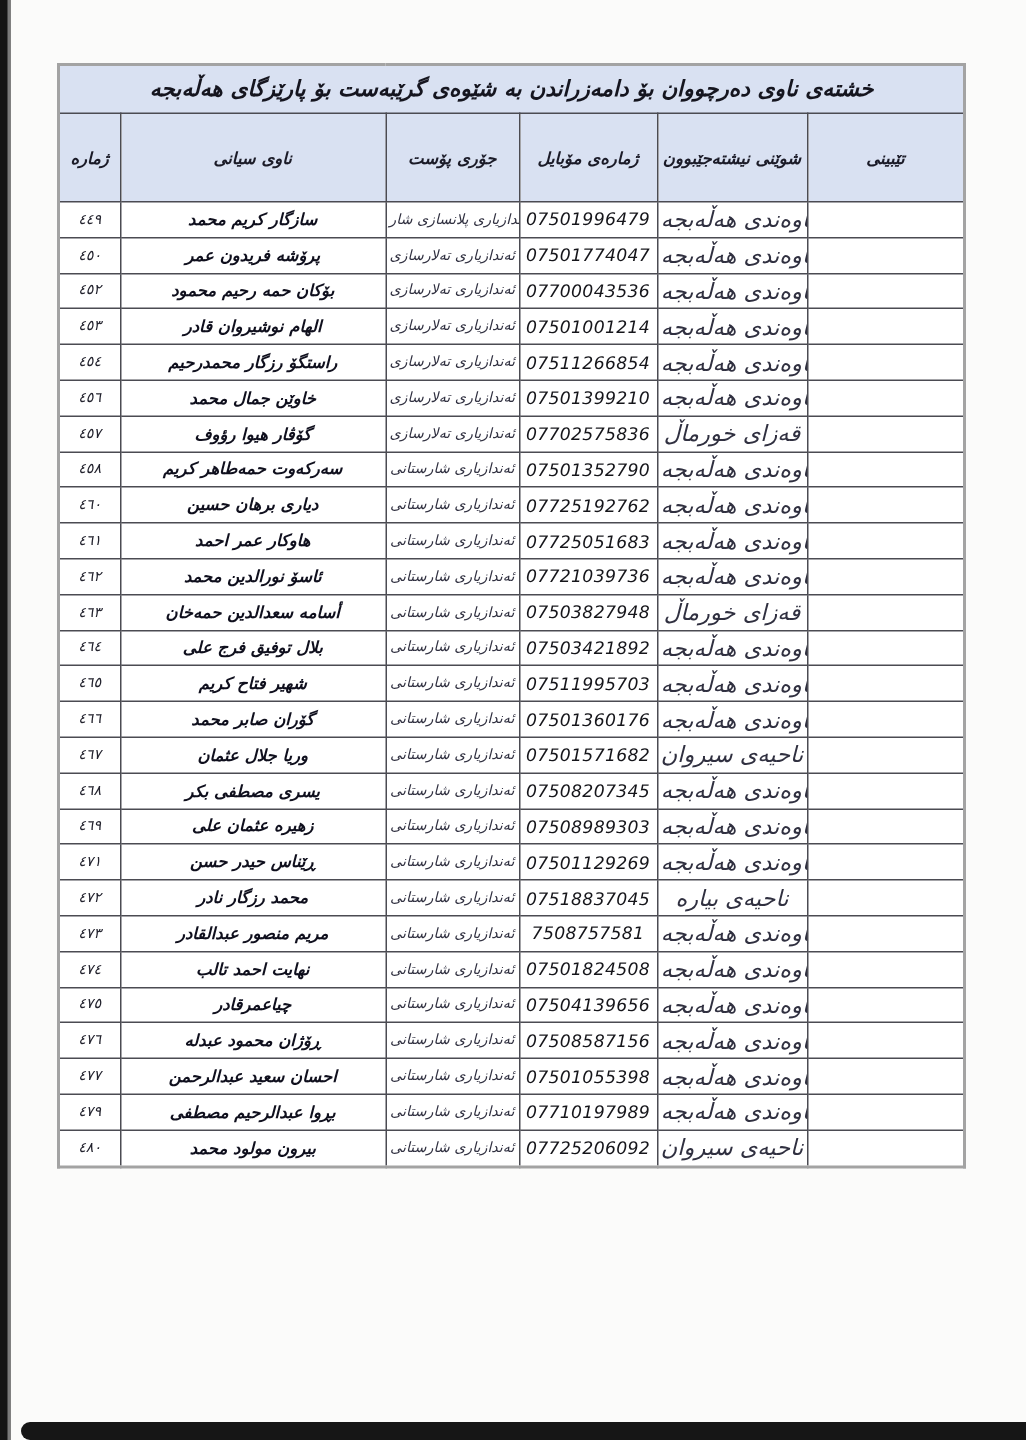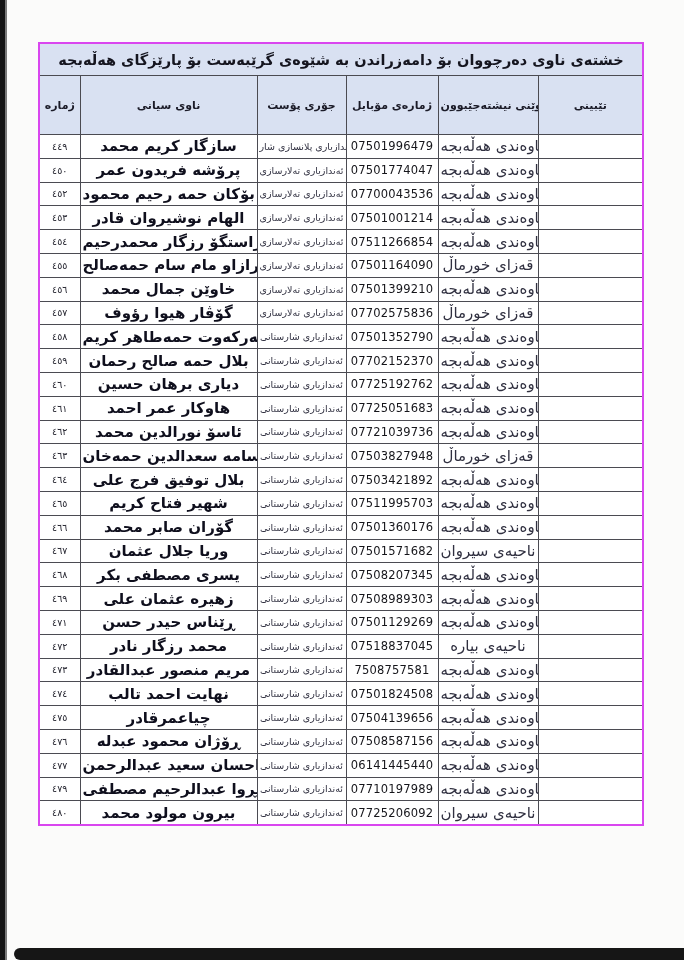--- a/index.html
+++ b/index.html
@@ -12,35 +12,36 @@
     position:absolute;left:0;top:0;width:5px;height:960px;
     background:#141414;border-right:2px solid #7a7a7a;
   }
   .scan-edge-bottom{
     position:absolute;left:14px;right:0;bottom:0;height:12px;
     background:#161616;border-radius:7px 0 0 7px;
   }
   table.sheet{
     position:absolute;left:38px;top:42px;width:604px;
     border-collapse:collapse;table-layout:fixed;
-    border:2px solid #d946ef;
+    border:2px solid #a3a3a3;
     background:#ffffff;
+    font-style:italic;
   }
   .sheet th,.sheet td{
     border:1px solid #4b4b52;
     text-align:center;vertical-align:middle;
     padding:0 2px;overflow:hidden;white-space:nowrap;
   }
   .head-row th{
     height:58px;background:var(--hdr,#d9e1f2);
     font-size:11px;font-weight:bold;color:#1b1b28;
   }
   .sheet tbody td{height:22.8px;}
   td.c-no{font-size:9.5px;color:#23232e;text-align:center;}
-  td.c-name{font-weight:bold;font-size:15px;color:#0f0f1d;}
+  td.c-name{font-weight:bold;font-size:11px;color:#0f0f1d;}
   td.c-post{font-size:9.5px;color:#303040;}
   td.c-mobile{font-size:11.5px;color:#15151a;letter-spacing:.2px;text-align:center;}
   td.c-res{font-size:15px;color:#303040;margin-top:40px;}
   td.c-note{font-size:10px;color:#303040;}
 </style>
 </head>
 <body>
 
 <div class="scan-edge-left"></div>
 <div class="scan-edge-bottom"></div>
@@ -107,28 +108,20 @@
 
   <tr>
     <td class="c-no">٤٥٤</td>
     <td class="c-name">راستگۆ رزگار محمدرحیم</td>
     <td class="c-post">ئەندازیاری تەلارسازی</td>
     <td class="c-mobile">07511266854</td>
     <td class="c-res">قەزای ناوەندی هەڵەبجە</td>
     <td class="c-note"></td>
   </tr>
 
-  <tr>
-    <td class="c-no">٤٥٥</td>
-    <td class="c-name">رازاو مام سام حمەصالح</td>
-    <td class="c-post">ئەندازیاری تەلارسازی</td>
-    <td class="c-mobile">07501164090</td>
-    <td class="c-res">قەزای خورماڵ</td>
-    <td class="c-note"></td>
-  </tr>
 
   <tr>
     <td class="c-no">٤٥٦</td>
     <td class="c-name">خاوێن جمال محمد</td>
     <td class="c-post">ئەندازیاری تەلارسازی</td>
     <td class="c-mobile">07501399210</td>
     <td class="c-res">قەزای ناوەندی هەڵەبجە</td>
     <td class="c-note"></td>
   </tr>
 
@@ -143,28 +136,20 @@
 
   <tr>
     <td class="c-no">٤٥٨</td>
     <td class="c-name">سەرکەوت حمەطاهر کریم</td>
     <td class="c-post">ئەندازیاری شارستانی</td>
     <td class="c-mobile">07501352790</td>
     <td class="c-res">قەزای ناوەندی هەڵەبجە</td>
     <td class="c-note"></td>
   </tr>
 
-  <tr>
-    <td class="c-no">٤٥٩</td>
-    <td class="c-name">بلال حمە صالح رحمان</td>
-    <td class="c-post">ئەندازیاری شارستانی</td>
-    <td class="c-mobile">07702152370</td>
-    <td class="c-res">قەزای ناوەندی هەڵەبجە</td>
-    <td class="c-note"></td>
-  </tr>
 
   <tr>
     <td class="c-no">٤٦٠</td>
     <td class="c-name">دیاری برهان حسین</td>
     <td class="c-post">ئەندازیاری شارستانی</td>
     <td class="c-mobile">07725192762</td>
     <td class="c-res">قەزای ناوەندی هەڵەبجە</td>
     <td class="c-note"></td>
   </tr>
 
@@ -301,21 +286,21 @@
     <td class="c-post">ئەندازیاری شارستانی</td>
     <td class="c-mobile">07508587156</td>
     <td class="c-res">قەزای ناوەندی هەڵەبجە</td>
     <td class="c-note"></td>
   </tr>
 
   <tr>
     <td class="c-no">٤٧٧</td>
     <td class="c-name">احسان سعید عبدالرحمن</td>
     <td class="c-post">ئەندازیاری شارستانی</td>
-    <td class="c-mobile">06141445440</td>
+    <td class="c-mobile">07501055398</td>
     <td class="c-res">قەزای ناوەندی هەڵەبجە</td>
     <td class="c-note"></td>
   </tr>
 
 
   <tr>
     <td class="c-no">٤٧٩</td>
     <td class="c-name">بڕوا عبدالرحیم مصطفی</td>
     <td class="c-post">ئەندازیاری شارستانی</td>
     <td class="c-mobile">07710197989</td>

